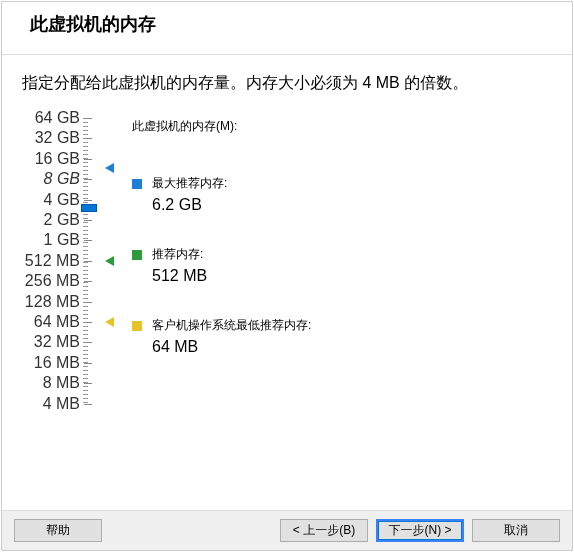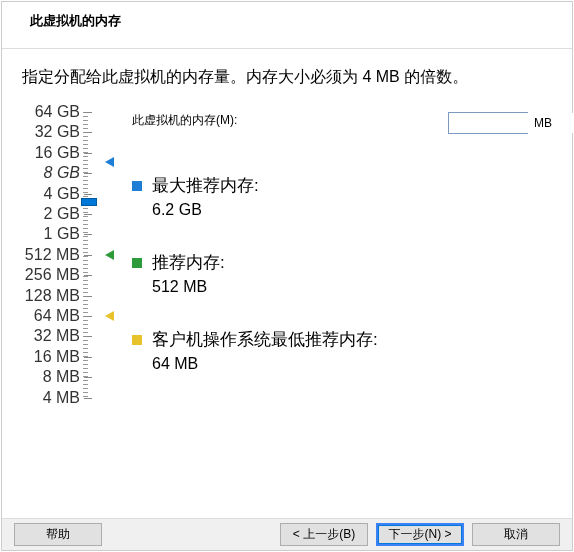--- a/index.html
+++ b/index.html
@@ -3,45 +3,45 @@
 <meta charset="utf-8">
 <style>
 * { box-sizing: border-box; margin: 0; padding: 0; }
 body { font-family: "Microsoft YaHei", "Segoe UI", sans-serif; font-size: 12px; background: #fff; width: 574px; height: 552px; position: relative; }
 .dialog { border: 1px solid #ccc; width: 572px; height: 550px; margin: 1px; display: flex; flex-direction: column; }
 .titlebar { height: 30px; display: flex; align-items: center; padding: 0 8px; border-bottom: 1px solid #e5e5e5; }
 .titlebar-title { flex: 1; font-size: 12px; }
 .close-btn { width: 40px; height: 28px; display: flex; align-items: center; justify-content: center; cursor: pointer; }
 .close-btn::before { content: "✕"; font-size: 13px; font-weight: 300; }
 .header { padding: 10px 20px 14px 28px; border-bottom: 1px solid #ddd; }
-.header-title { font-size: 13px; font-weight: 700; margin-bottom: 4px; }
+.header-title { font-size: 18px; font-weight: 700; margin-bottom: 4px; }
 .header-sub { font-size: 12px; padding-left: 28px; }
 .content { flex: 1; padding: 18px 20px 10px 20px; }
 .instruction { font-size: 16px; margin-bottom: 24px; }
 .mem-area { display: flex; }
 .scale-col { width: 70px; position: relative; height: 290px; }
 .tick-label { position: absolute; right: 12px; font-size: 16px; color: #333; transform: translateY(-50%); white-space: nowrap; }
 .track { position: absolute; right: 4px; top: 0; width: 5px; height: 286px; background: repeating-linear-gradient(to bottom, #999 0, #999 1px, transparent 1px, transparent 4px); }
 .long-tick { position: absolute; right: 0; height: 1px; width: 8px; background: #888; }
 .slider-thumb { position: absolute; right: -5px; width: 16px; height: 8px; background: #0078d7; border: 1px solid #005a9e; transform: translateY(-50%); cursor: pointer; }
 .marker { position: absolute; width: 0; height: 0; border-top: 5px solid transparent; border-bottom: 5px solid transparent; transform: translateY(-50%); }
 .marker.left { border-right: 9px solid; right: -22px; }
 .right-col { flex: 1; padding-left: 40px; }
-.mem-input-row { display: flex; align-items: flex-start; margin-bottom: 40px; gap: 31px; }
+.mem-input-row { display: flex; align-items: flex-end; margin-bottom: 40px; gap: 31px; }
 .mem-input-label { flex: 1; font-size: 12px; }
 .spinner-wrap { display: flex; align-items: center; }
 .spinner { width: 80px; height: 22px; border: 1px solid #7a9ac0; display: flex; background: #fff; }
 .spinner input { flex: 1; border: none; text-align: right; padding-right: 4px; font-size: 12px; outline: none; }
 .unit { margin-left: 6px; font-size: 12px; }
 .legend-item { margin-bottom: 32px; }
 .legend-row { display: flex; align-items: center; }
 .sq { width: 10px; height: 10px; margin-right: 10px; }
-.legend-label { font-size: 17px; }
+.legend-label { font-size: 12px; }
 .legend-value { font-size: 16px; padding-left: 20px; margin-top: 4px; }
-.button-bar { height: 32px; display: flex; align-items: center; padding: 0 12px; gap: 8px; border-top: 1px solid #ddd; background: #f0f0f0; }
+.button-bar { height: 40px; display: flex; align-items: center; padding: 0 12px; gap: 8px; border-top: 1px solid #ddd; background: #f0f0f0; }
 .spacer { flex: 1; }
 .btn { min-width: 88px; height: 23px; background: #e1e1e1; border: 1px solid #adadad; font-size: 12px; cursor: pointer; padding: 0 10px; }
 .btn.default { border: 2px solid #3b82f6; box-shadow: inset 0 0 0 1px #0078d7; }
 </style>
 </head>
 <body>
 
 <div class="dialog">
 
   <div class="header">
@@ -88,27 +88,20 @@
           </div>
         <div class="slider-thumb" id="thumb" style="top: 90px;"></div>
         <div class="marker left" id="mk-max" style="top: 50px; border-right-color: rgb(30, 125, 212);"></div>
         <div class="marker left" id="mk-rec" style="top: 142.8px; border-right-color: rgb(46, 155, 58);"></div>
         <div class="marker left" id="mk-min" style="top: 204px; border-right-color: rgb(230, 195, 43);"></div>
       </div>
 
       <div class="right-col">
         <div class="mem-input-row">
           <div class="mem-input-label">此虚拟机的内存(M):</div>
-          <div class="spinner-wrap">
-            <div class="spinner">
-              <input type="text" value="3072" style="">
-
-            </div>
-            <span class="unit">MB</span>
-          </div>
         </div>
 
         <div class="legend-item">
           <div class="legend-row">
             <div class="sq" id="sq-max" style="background: rgb(30, 125, 212);"></div>
             <div class="legend-label">最大推荐内存:</div>
           </div>
           <div class="legend-value">6.2 GB</div>
         </div>
 

